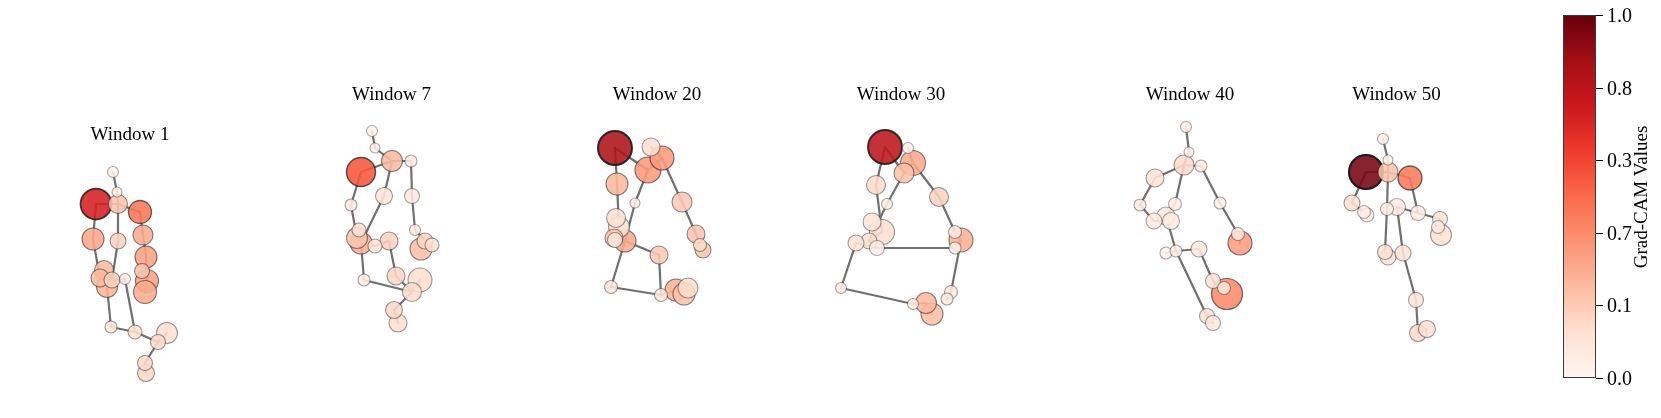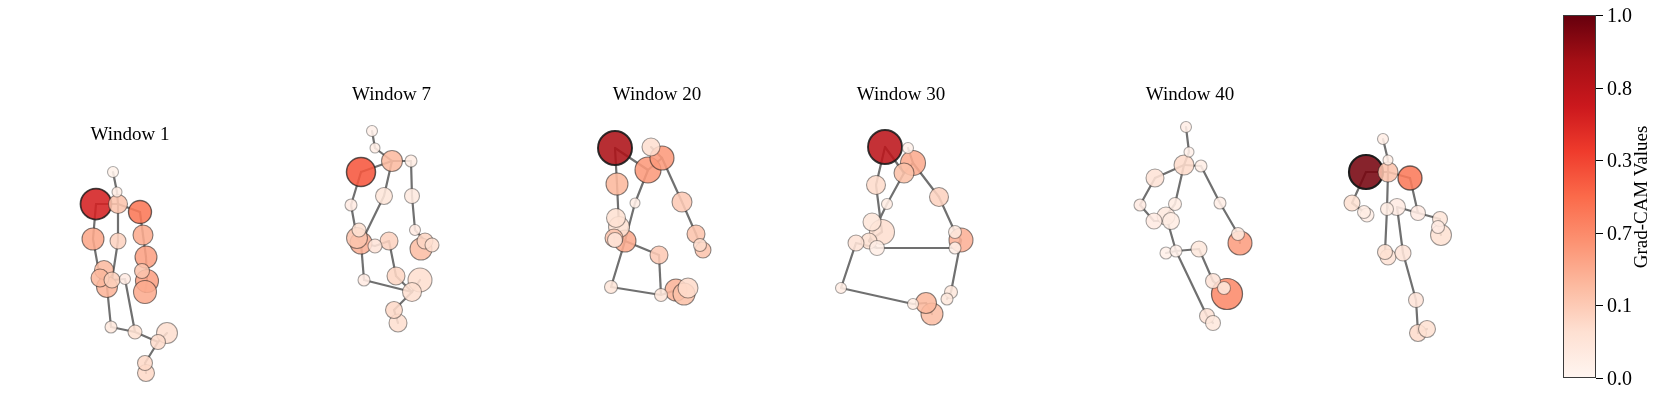--- a/index.html
+++ b/index.html
@@ -285,20 +285,21 @@
             <circle cx="1189" cy="203" r="6" fill="rgb(255,238,230)" fill-opacity="0.88" stroke="#1a1a1a" stroke-width="1.10" stroke-opacity="0.38"></circle>
             <circle cx="1109" cy="205" r="6" fill="rgb(255,235,226)" fill-opacity="0.88" stroke="#1a1a1a" stroke-width="1.10" stroke-opacity="0.39"></circle>
             <circle cx="1135" cy="253" r="6" fill="rgb(255,240,233)" fill-opacity="0.88" stroke="#1a1a1a" stroke-width="1.10" stroke-opacity="0.37"></circle>
             <circle cx="1145" cy="251" r="6" fill="rgb(255,240,233)" fill-opacity="0.88" stroke="#1a1a1a" stroke-width="1.10" stroke-opacity="0.37"></circle>
             <circle cx="1155" cy="127" r="5.5" fill="rgb(255,238,230)" fill-opacity="0.88" stroke="#1a1a1a" stroke-width="1.10" stroke-opacity="0.38"></circle>
             <circle cx="1158" cy="152" r="5" fill="rgb(255,240,233)" fill-opacity="0.88" stroke="#1a1a1a" stroke-width="1.10" stroke-opacity="0.37"></circle>
           </g>
         </svg>
       </div>
       <div class="panel" style="left: 0px; width: 1661px;">
+        <div class="panel-title" style="left: 1196.5px; width: 400px; top: 83px;">Window 50</div>
         <svg class="skel-svg" width="1661" height="418">
           <g>
             <line x1="1383" y1="139" x2="1388" y2="160" stroke="#707070" stroke-width="2.2" stroke-linecap="round"></line>
             <line x1="1388" y1="160" x2="1388" y2="172" stroke="#707070" stroke-width="2.2" stroke-linecap="round"></line>
             <line x1="1388" y1="172" x2="1366" y2="172" stroke="#707070" stroke-width="2.2" stroke-linecap="round"></line>
             <line x1="1388" y1="172" x2="1410" y2="178" stroke="#707070" stroke-width="2.2" stroke-linecap="round"></line>
             <line x1="1388" y1="172" x2="1387" y2="209" stroke="#707070" stroke-width="2.2" stroke-linecap="round"></line>
             <line x1="1366" y1="172" x2="1352" y2="203" stroke="#707070" stroke-width="2.2" stroke-linecap="round"></line>
             <line x1="1352" y1="203" x2="1364" y2="212" stroke="#707070" stroke-width="2.2" stroke-linecap="round"></line>
             <line x1="1364" y1="212" x2="1367" y2="215" stroke="#707070" stroke-width="2.2" stroke-linecap="round"></line>

